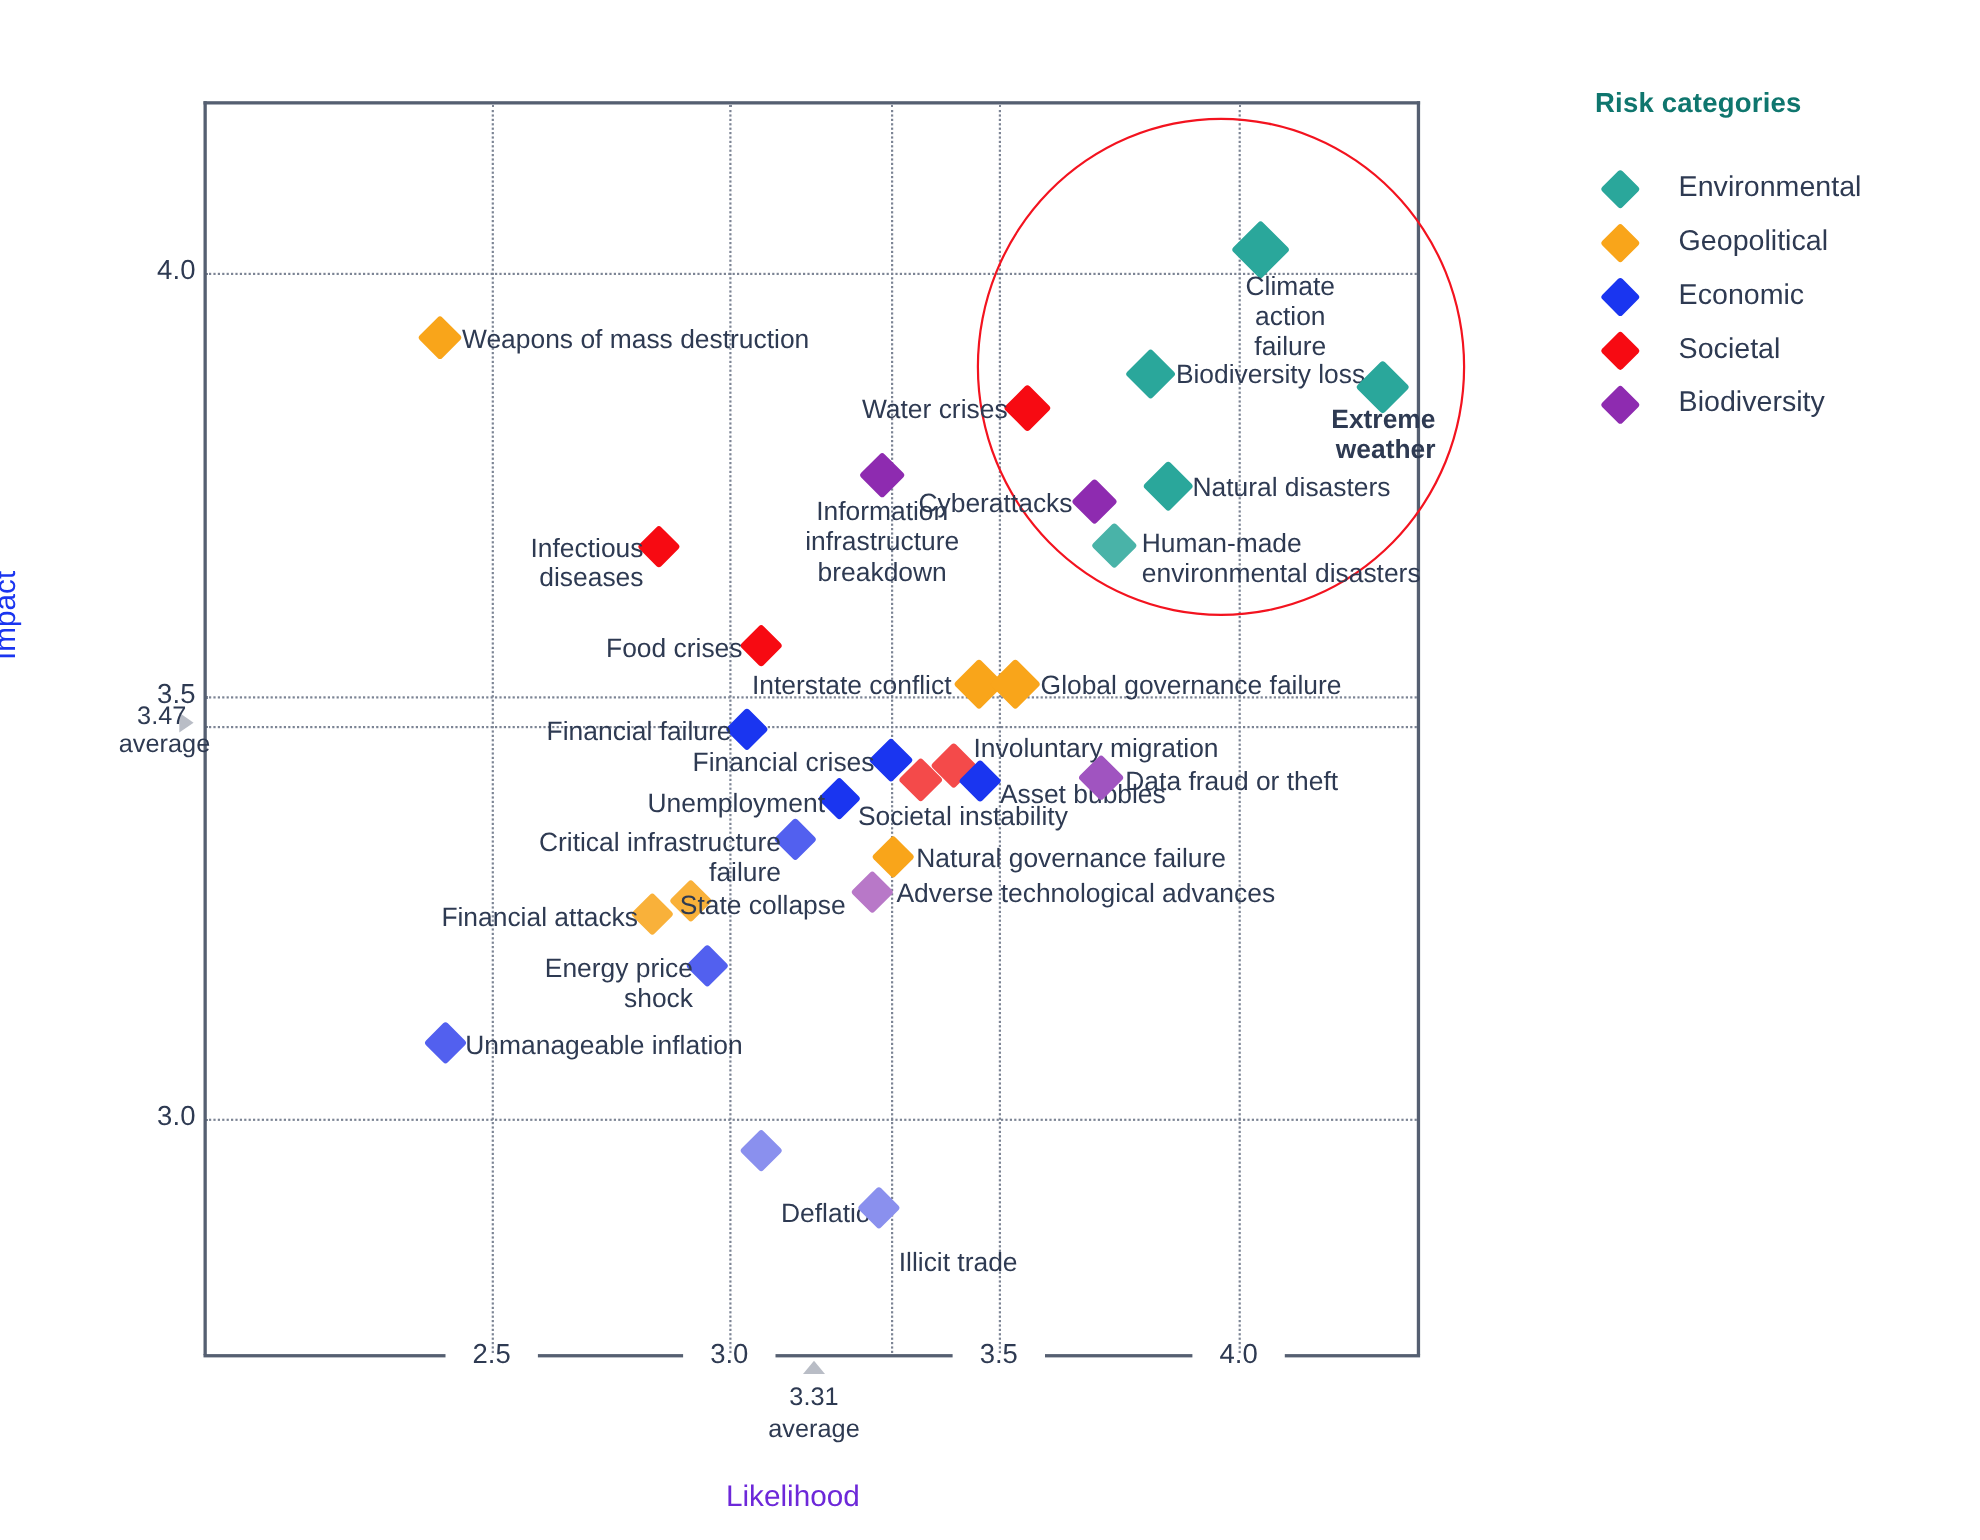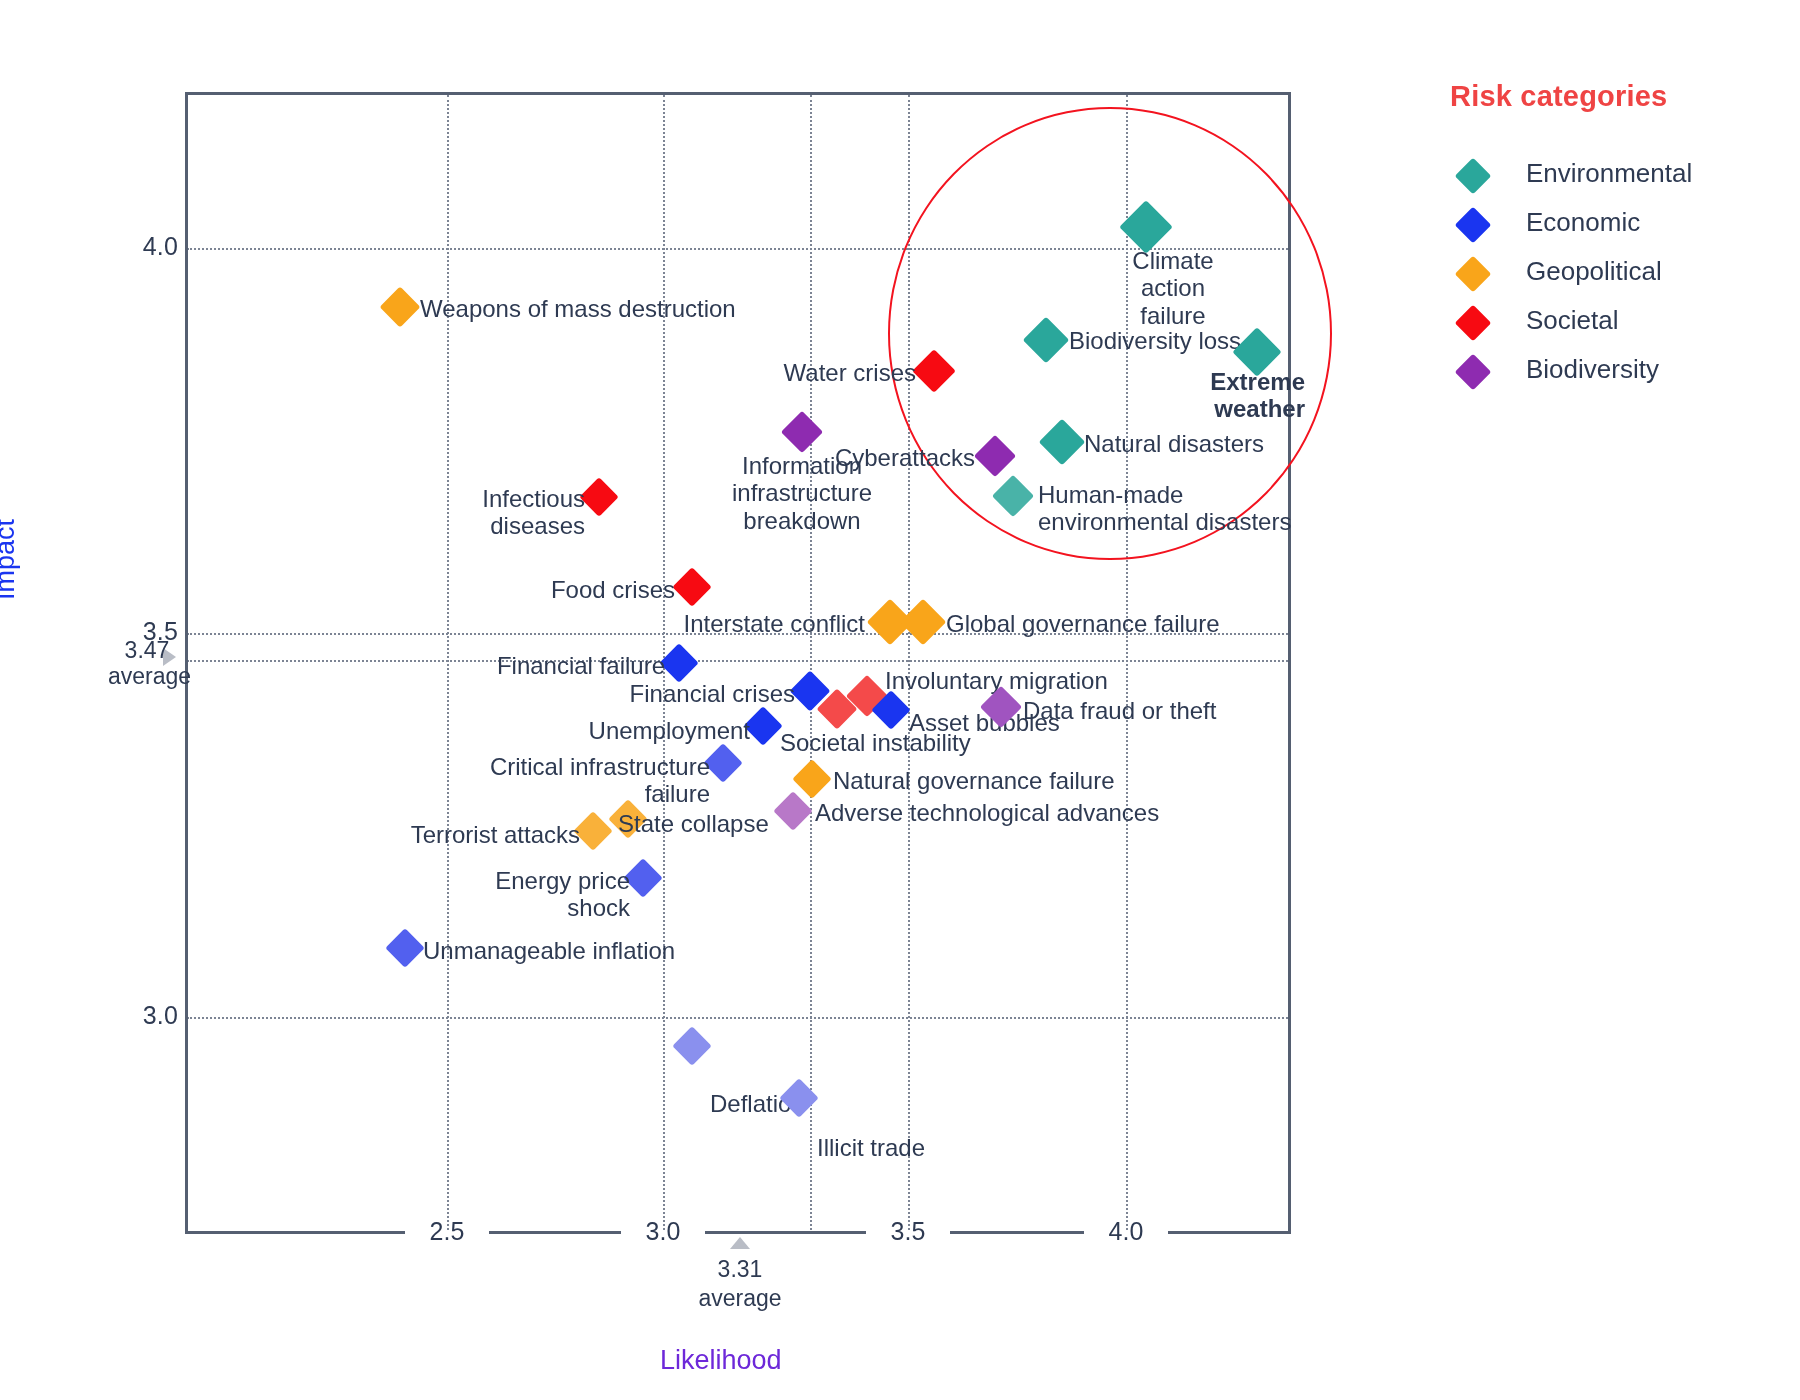--- a/index.html
+++ b/index.html
@@ -141,22 +141,22 @@
   .lbl.r{text-align:right;}
   .lbl.c{text-align:center;}
 
   
   .legend{
     position:absolute;
     left:1438px; top:80px;
     width:330px;
   }
   .legend-title{
-    font-size:29px;
-    color:#ef4444;
+    font-size:25px;
+    color:#0f766e;
     font-weight:bold;
     margin:0 0 28px 12px;
     letter-spacing:.2px;
   }
   .legend-row{
     display:flex;
     align-items:flex-end;
     height:48px;
     margin-bottom:1px;
   }
@@ -273,47 +273,47 @@
       <div class="lbl multi r" style="left: 575px; top: 717px; width: 175px;">Unemployment</div>
       <div class="pt" title="Critical infrastructure failure" style="left: 723px; top: 763px; width: 28px; height: 28px; background: rgb(82, 96, 239);"></div>
       <div class="lbl multi r" style="left: 475px; top: 753px; width: 235px;">Critical infrastructure failure</div>
       <div class="pt" title="Natural governance failure" style="left: 812px; top: 779px; width: 28px; height: 28px; background: rgb(249, 165, 26);"></div>
       <div class="lbl" style="left: 833px; top: 767px;">Natural governance failure</div>
       <div class="pt" title="Adverse technological advances" style="left: 793px; top: 811px; width: 28px; height: 28px; background: rgb(184, 120, 200);"></div>
       <div class="lbl" style="left: 815px; top: 799px;">Adverse technological advances</div>
       <div class="pt" title="State collapse" style="left: 628px; top: 819px; width: 28px; height: 28px; background: rgb(249, 177, 58);"></div>
       <div class="lbl" style="left: 618px; top: 810px;">State collapse</div>
       <div class="pt" title="Terrorist attacks" style="left: 593px; top: 831px; width: 28px; height: 28px; background: rgb(249, 177, 58);"></div>
-      <div class="lbl multi r" style="left: 385px; top: 821px; width: 195px;">Terrorist attacks</div>
+      <div class="lbl multi r" style="left: 385px; top: 821px; width: 195px;">Financial attacks</div>
       <div class="pt" title="Energy price shock" style="left: 643px; top: 878px; width: 28px; height: 28px; background: rgb(82, 96, 239);"></div>
       <div class="lbl multi r" style="left: 435px; top: 867px; width: 195px;">Energy price shock</div>
       <div class="pt" title="Unmanageable inflation" style="left: 405px; top: 948px; width: 28px; height: 28px; background: rgb(82, 96, 239);"></div>
       <div class="lbl" style="left: 423px; top: 937px;">Unmanageable inflation</div>
       <div class="pt" title="Deflation" style="left: 692px; top: 1046px; width: 28px; height: 28px; background: rgb(138, 144, 238);"></div>
       <div class="lbl" style="left: 710px; top: 1090px;">Deflation</div>
       <div class="pt" title="Illicit trade" style="left: 799px; top: 1098px; width: 28px; height: 28px; background: rgb(138, 144, 238);"></div>
       <div class="lbl" style="left: 817px; top: 1086px; margin-top: 48px;">Illicit trade</div>
     </div>
 
   <div class="legend">
     <div class="legend-title">Risk categories</div>
     <div id="legendrows">
         <div class="legend-row">
           <div class="legend-swatch" style="background: rgb(42, 167, 155);"></div>
           <div class="legend-label">Environmental</div>
         </div>
         <div class="legend-row">
+          <div class="legend-swatch" style="background: rgb(249, 165, 26);"></div>
+          <div class="legend-label">Geopolitical</div>
+        </div>
+        <div class="legend-row">
           <div class="legend-swatch" style="background: rgb(26, 53, 240);"></div>
           <div class="legend-label">Economic</div>
         </div>
         <div class="legend-row">
-          <div class="legend-swatch" style="background: rgb(249, 165, 26);"></div>
-          <div class="legend-label">Geopolitical</div>
-        </div>
-        <div class="legend-row">
           <div class="legend-swatch" style="background: rgb(247, 10, 18);"></div>
           <div class="legend-label">Societal</div>
         </div>
         <div class="legend-row">
           <div class="legend-swatch" style="background: rgb(142, 43, 176);"></div>
           <div class="legend-label">Biodiversity</div>
         </div>
       </div>
   </div>
 

